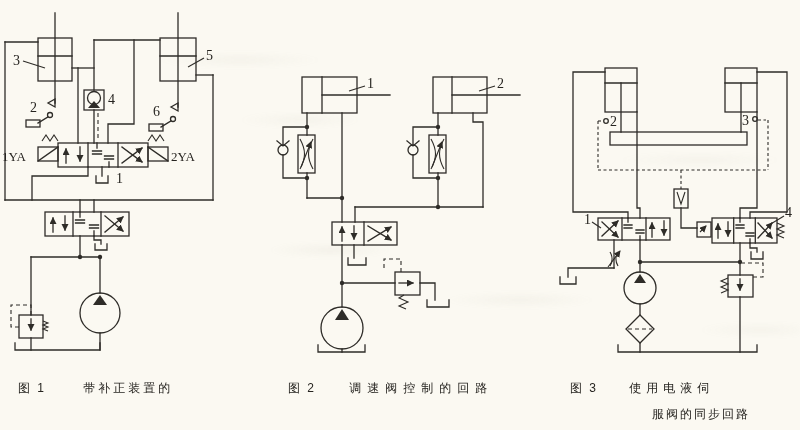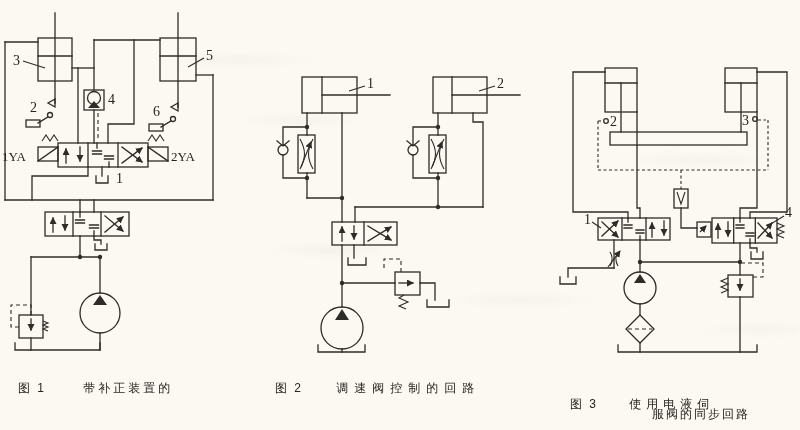--- a/index.html
+++ b/index.html
@@ -381,23 +381,23 @@
       <path class="thin dash" d="M88 329 H112"></path>
     </g>
     <path class="stroke" d="M78 345 V352 H217 V345"></path>
   </svg>
 
   <div class="cap" style="left:18px;top:380px;">
     <span class="pre">图 1</span>
     <span class="ls3" style="margin-left:34px;">带补正装置的</span>
   </div>
 
-  <div class="cap" style="left:275px;top:380px;">
+  <div class="cap" style="left:288px;top:380px;">
     <span class="pre">图 2</span>
     <span class="ls6" style="margin-left:30px;">调速阀控制的回路</span>
   </div>
 
-  <div class="cap" style="left:570px;top:396px;">
+  <div class="cap" style="left:570px;top:380px;">
     <span class="pre">图 3</span>
     <span class="ls5" style="margin-left:28px;">使用电液伺</span>
   </div>
   <div class="cap ls2" style="left:652px;top:406px;">服阀的同步回路</div>
 </div>
 
 </body></html>

